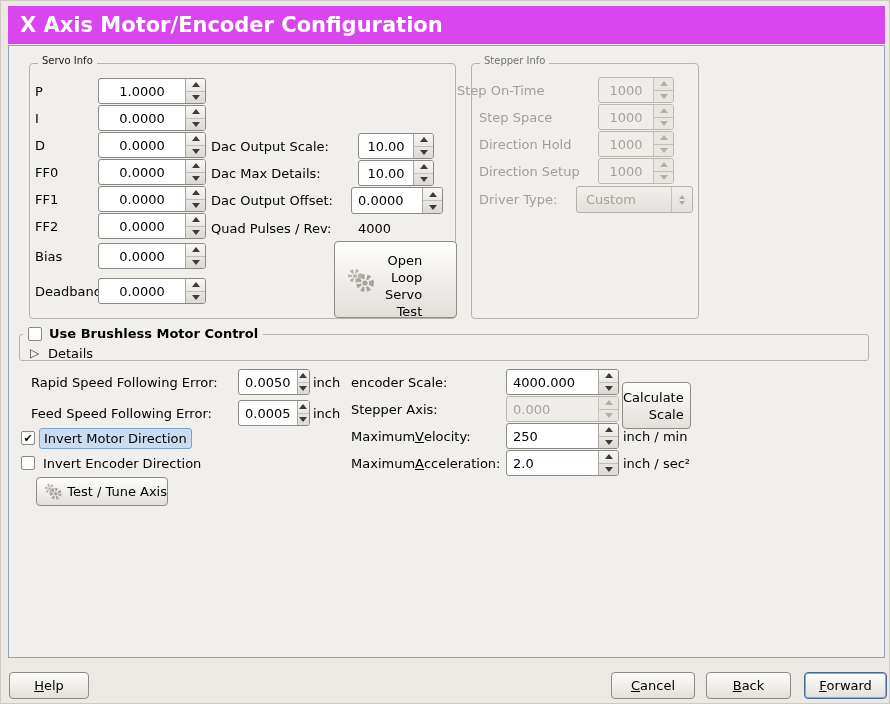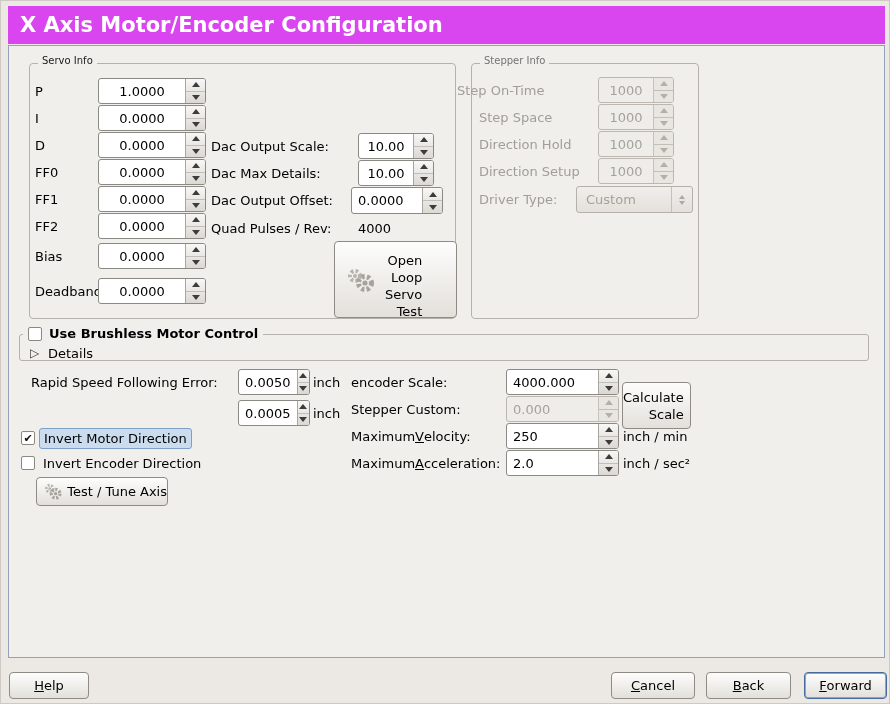--- a/index.html
+++ b/index.html
@@ -302,20 +302,21 @@
         <i>
           <span class="tu"></span>
         </i>
         <i>
           <span class="td"></span>
         </i>
       </span>
   </div>
   <div class="unit" style="left:312px;top:368px;">inch</div>
 
+  <div class="lbl" style="left:30px;top:399px;">Feed Speed Following Error:</div>
   <div class="spin" style="left:237px;top:399px;width:72px;">
     <span class="val">0.0005</span>
     <span class="btns">
         <i>
           <span class="tu"></span>
         </i>
         <i>
           <span class="td"></span>
         </i>
       </span>
@@ -328,21 +329,21 @@
     <span class="btns">
         <i>
           <span class="tu"></span>
         </i>
         <i>
           <span class="td"></span>
         </i>
       </span>
   </div>
 
-  <div class="lbl" style="left:350px;top:395px;">Stepper Custom:</div>
+  <div class="lbl" style="left:350px;top:395px;">Stepper Axis:</div>
   <div class="spin dis" style="left:505px;top:395px;width:113px;">
     <span class="val">0.000</span>
     <span class="btns">
         <i>
           <span class="tu"></span>
         </i>
         <i>
           <span class="td"></span>
         </i>
       </span>

